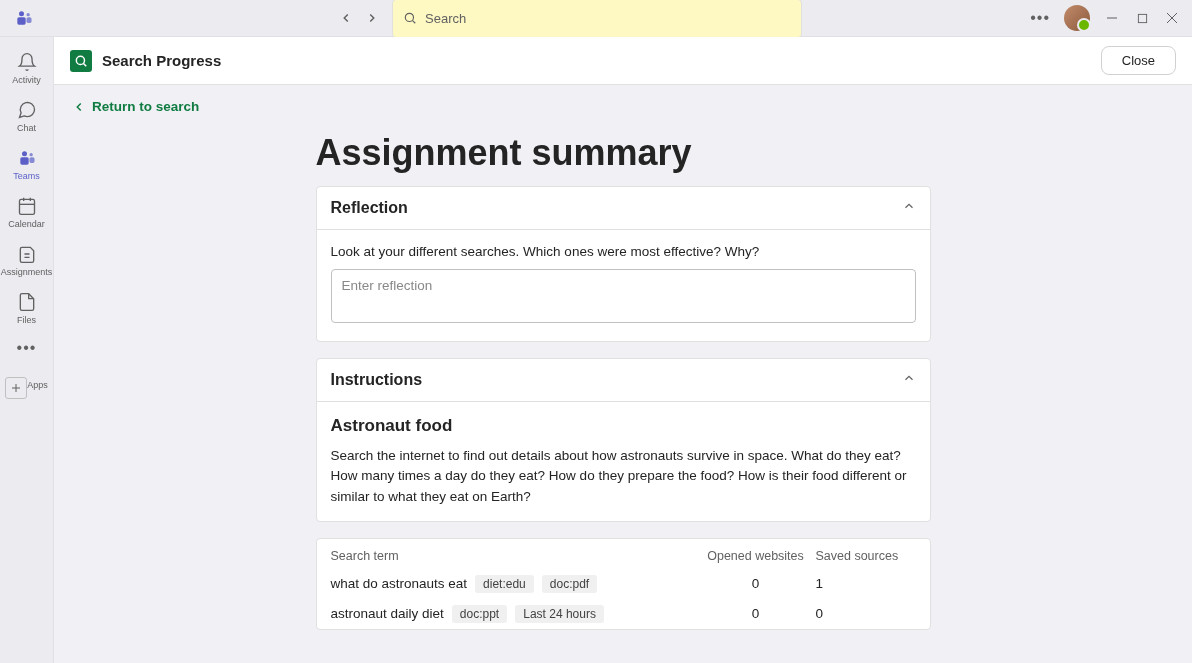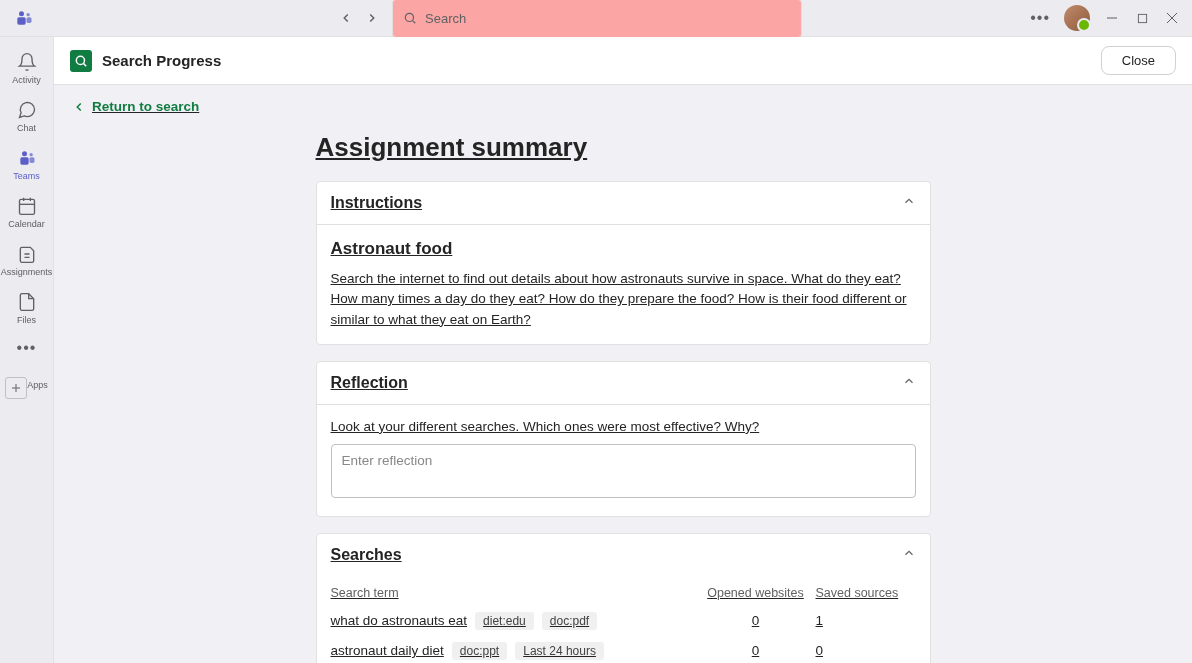--- a/index.html
+++ b/index.html
@@ -18,21 +18,21 @@
   align-items: center;
   padding: 0 12px;
   border-bottom: 1px solid #e0e0e5;
 }
 .titlebar .logo { width: 24px; height: 24px; display:flex; align-items:center; justify-content:center; }
 .titlebar .nav-btns { display:flex; gap:6px; margin-left: 300px; }
 .titlebar .nav-btn { width:20px; height:20px; display:flex; align-items:center; justify-content:center; color:#616161; cursor:pointer; border-radius:4px; }
 .titlebar .search {
   flex: 0 0 410px;
   height: 39px;
-  background: #fca5a5;
+  background: #fef9c3;
   border: 1px solid #e0e0e0;
   border-radius: 4px;
   margin-left: 10px;
   display: flex;
   align-items: center;
   padding: 0 10px;
   color: #616161;
   font-size: 13px;
 }
 .titlebar .right { margin-left:auto; display:flex; align-items:center; gap:14px; }
@@ -67,25 +67,25 @@
   border-bottom:1px solid #e0e0e0;
   display:flex;
   align-items:center;
   padding:9px 16px;
   gap:10px;
 }
 .appbar .app-ic { width:22px; height:22px; background:#107c41; border-radius:3px; display:flex; align-items:center; justify-content:center; }
 .appbar .app-title { font-size:15px; font-weight:600; color:#242424; }
 .close-btn { margin-left:auto; padding:6px 20px; background:#fff; border:1px solid #d1d1d1; border-radius:8px; font-size:13px; cursor:pointer; color:#242424; }
 
-.scroll { flex:1; overflow-y:auto; padding: 14px 0 11px 0; text-decoration: underline; }
+.scroll { flex:1; overflow-y:auto; padding: 14px 0 11px 0; }
 .back-link { display:flex; align-items:center; gap:6px; color:#107c41; font-size:13.5px; font-weight:600; margin-left:18px; cursor:pointer; }
 
 .page { width:615px; margin: 18px auto 0 auto; }
-.page-title { font-size:26px; font-weight:700; color:#242424; margin-bottom:18px; }
+.page-title { font-size:36px; font-weight:700; color:#242424; margin-bottom:12px; }
 
 .card { background:#fff; border:1px solid #e0e0e0; border-radius:4px; margin-bottom:16px; }
 .card-head { padding:12px 14px; display:flex; align-items:center; justify-content:space-between; cursor:pointer; border-bottom:1px solid #e0e0e0; }
 .card-head.no-border { border-bottom:none; }
 .card-head .h { font-size:16px; font-weight:600; }
 .chev { color:#616161; }
 .card-body { padding:14px; }
 .instr-title { font-size:17px; font-weight:600; margin-bottom:10px; }
 .instr-text { font-size:13.5px; line-height:1.5; color:#242424; }
 .refl-prompt { font-size:13.5px; margin-bottom:10px; }
@@ -242,51 +242,45 @@
             <polyline points="15 18 9 12 15 6"></polyline>
           </svg>
         <span>Return to search</span>
       </div>
 
       <div class="page">
         <div class="page-title">Assignment summary</div>
 
         <div class="card">
           <div class="card-head">
+            <div class="h">Reflection</div>
+            <div class="chev"><svg width="14" height="14" viewBox="0 0 24 24" fill="none" stroke="currentColor" stroke-width="2">
+                  <polyline points="6 15 12 9 18 15"></polyline>
+                </svg></div>
+          </div>
+          <div class="card-body">
+            <div class="refl-prompt">Look at your different searches. Which ones were most effective? Why?</div>
+            <textarea class="refl-input" placeholder="Enter reflection" style=""></textarea>
+          </div>
+        </div>
+
+        <div class="card">
+          <div class="card-head">
             <div class="h">Instructions</div>
             <div class="chev"><svg width="14" height="14" viewBox="0 0 24 24" fill="none" stroke="currentColor" stroke-width="2">
                   <polyline points="6 15 12 9 18 15"></polyline>
                 </svg></div>
           </div>
           <div class="card-body">
             <div class="instr-title">Astronaut food</div>
             <div class="instr-text">Search the internet to find out details about how astronauts survive in space. What do they eat? How many times a day do they eat? How do they prepare the food? How is their food different or similar to what they eat on Earth?</div>
           </div>
         </div>
 
         <div class="card">
-          <div class="card-head">
-            <div class="h">Reflection</div>
-            <div class="chev"><svg width="14" height="14" viewBox="0 0 24 24" fill="none" stroke="currentColor" stroke-width="2">
-                  <polyline points="6 15 12 9 18 15"></polyline>
-                </svg></div>
-          </div>
-          <div class="card-body">
-            <div class="refl-prompt">Look at your different searches. Which ones were most effective? Why?</div>
-            <textarea class="refl-input" placeholder="Enter reflection" style=""></textarea>
-          </div>
-        </div>
-
-        <div class="card">
-          <div class="card-head no-border">
-            <div class="h">Searches</div>
-            <div class="chev"><svg width="14" height="14" viewBox="0 0 24 24" fill="none" stroke="currentColor" stroke-width="2">
-                  <polyline points="6 15 12 9 18 15"></polyline>
-                </svg></div>
-          </div>
           <div class="tbl-head">
             <div class="col-term">Search term</div>
             <div class="col-open">Opened websites</div>
             <div class="col-saved">Saved sources</div>
           </div>
           <div id="searches-rows">
               <div class="tbl-row">
                 <div class="term col-term">
                   <span>what do astronauts eat</span>
                   <span class="tag">diet:edu</span>

